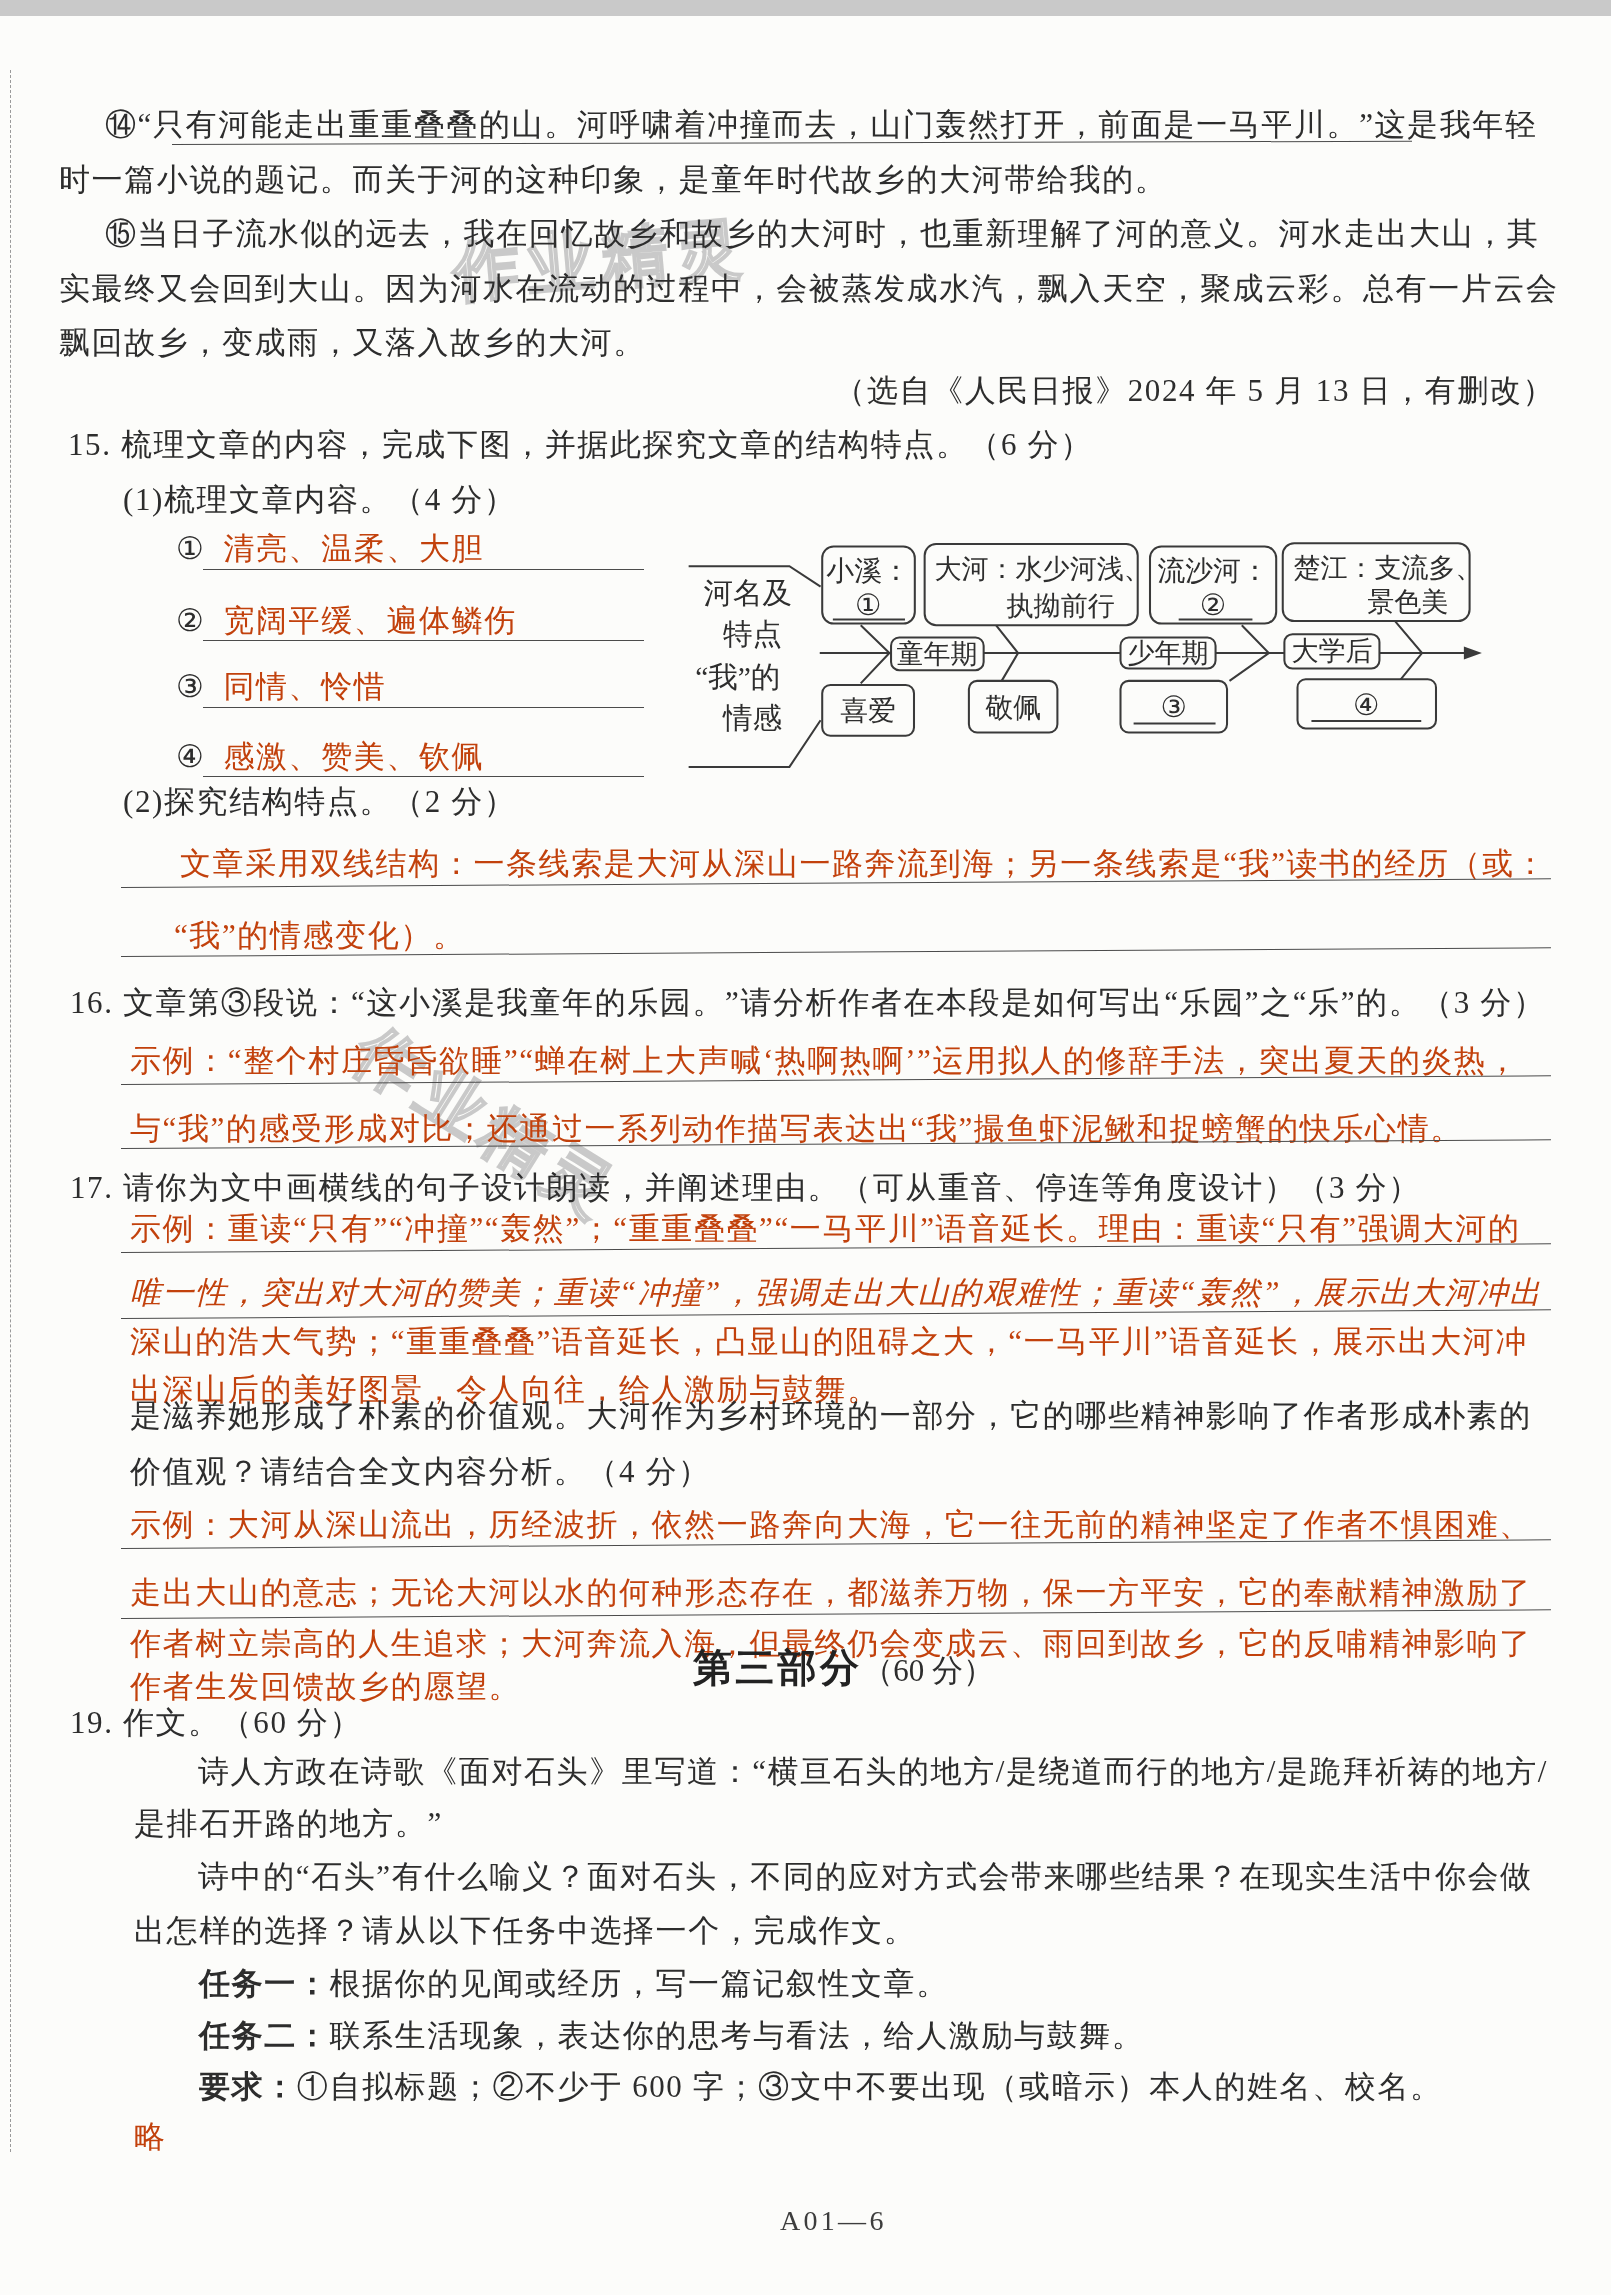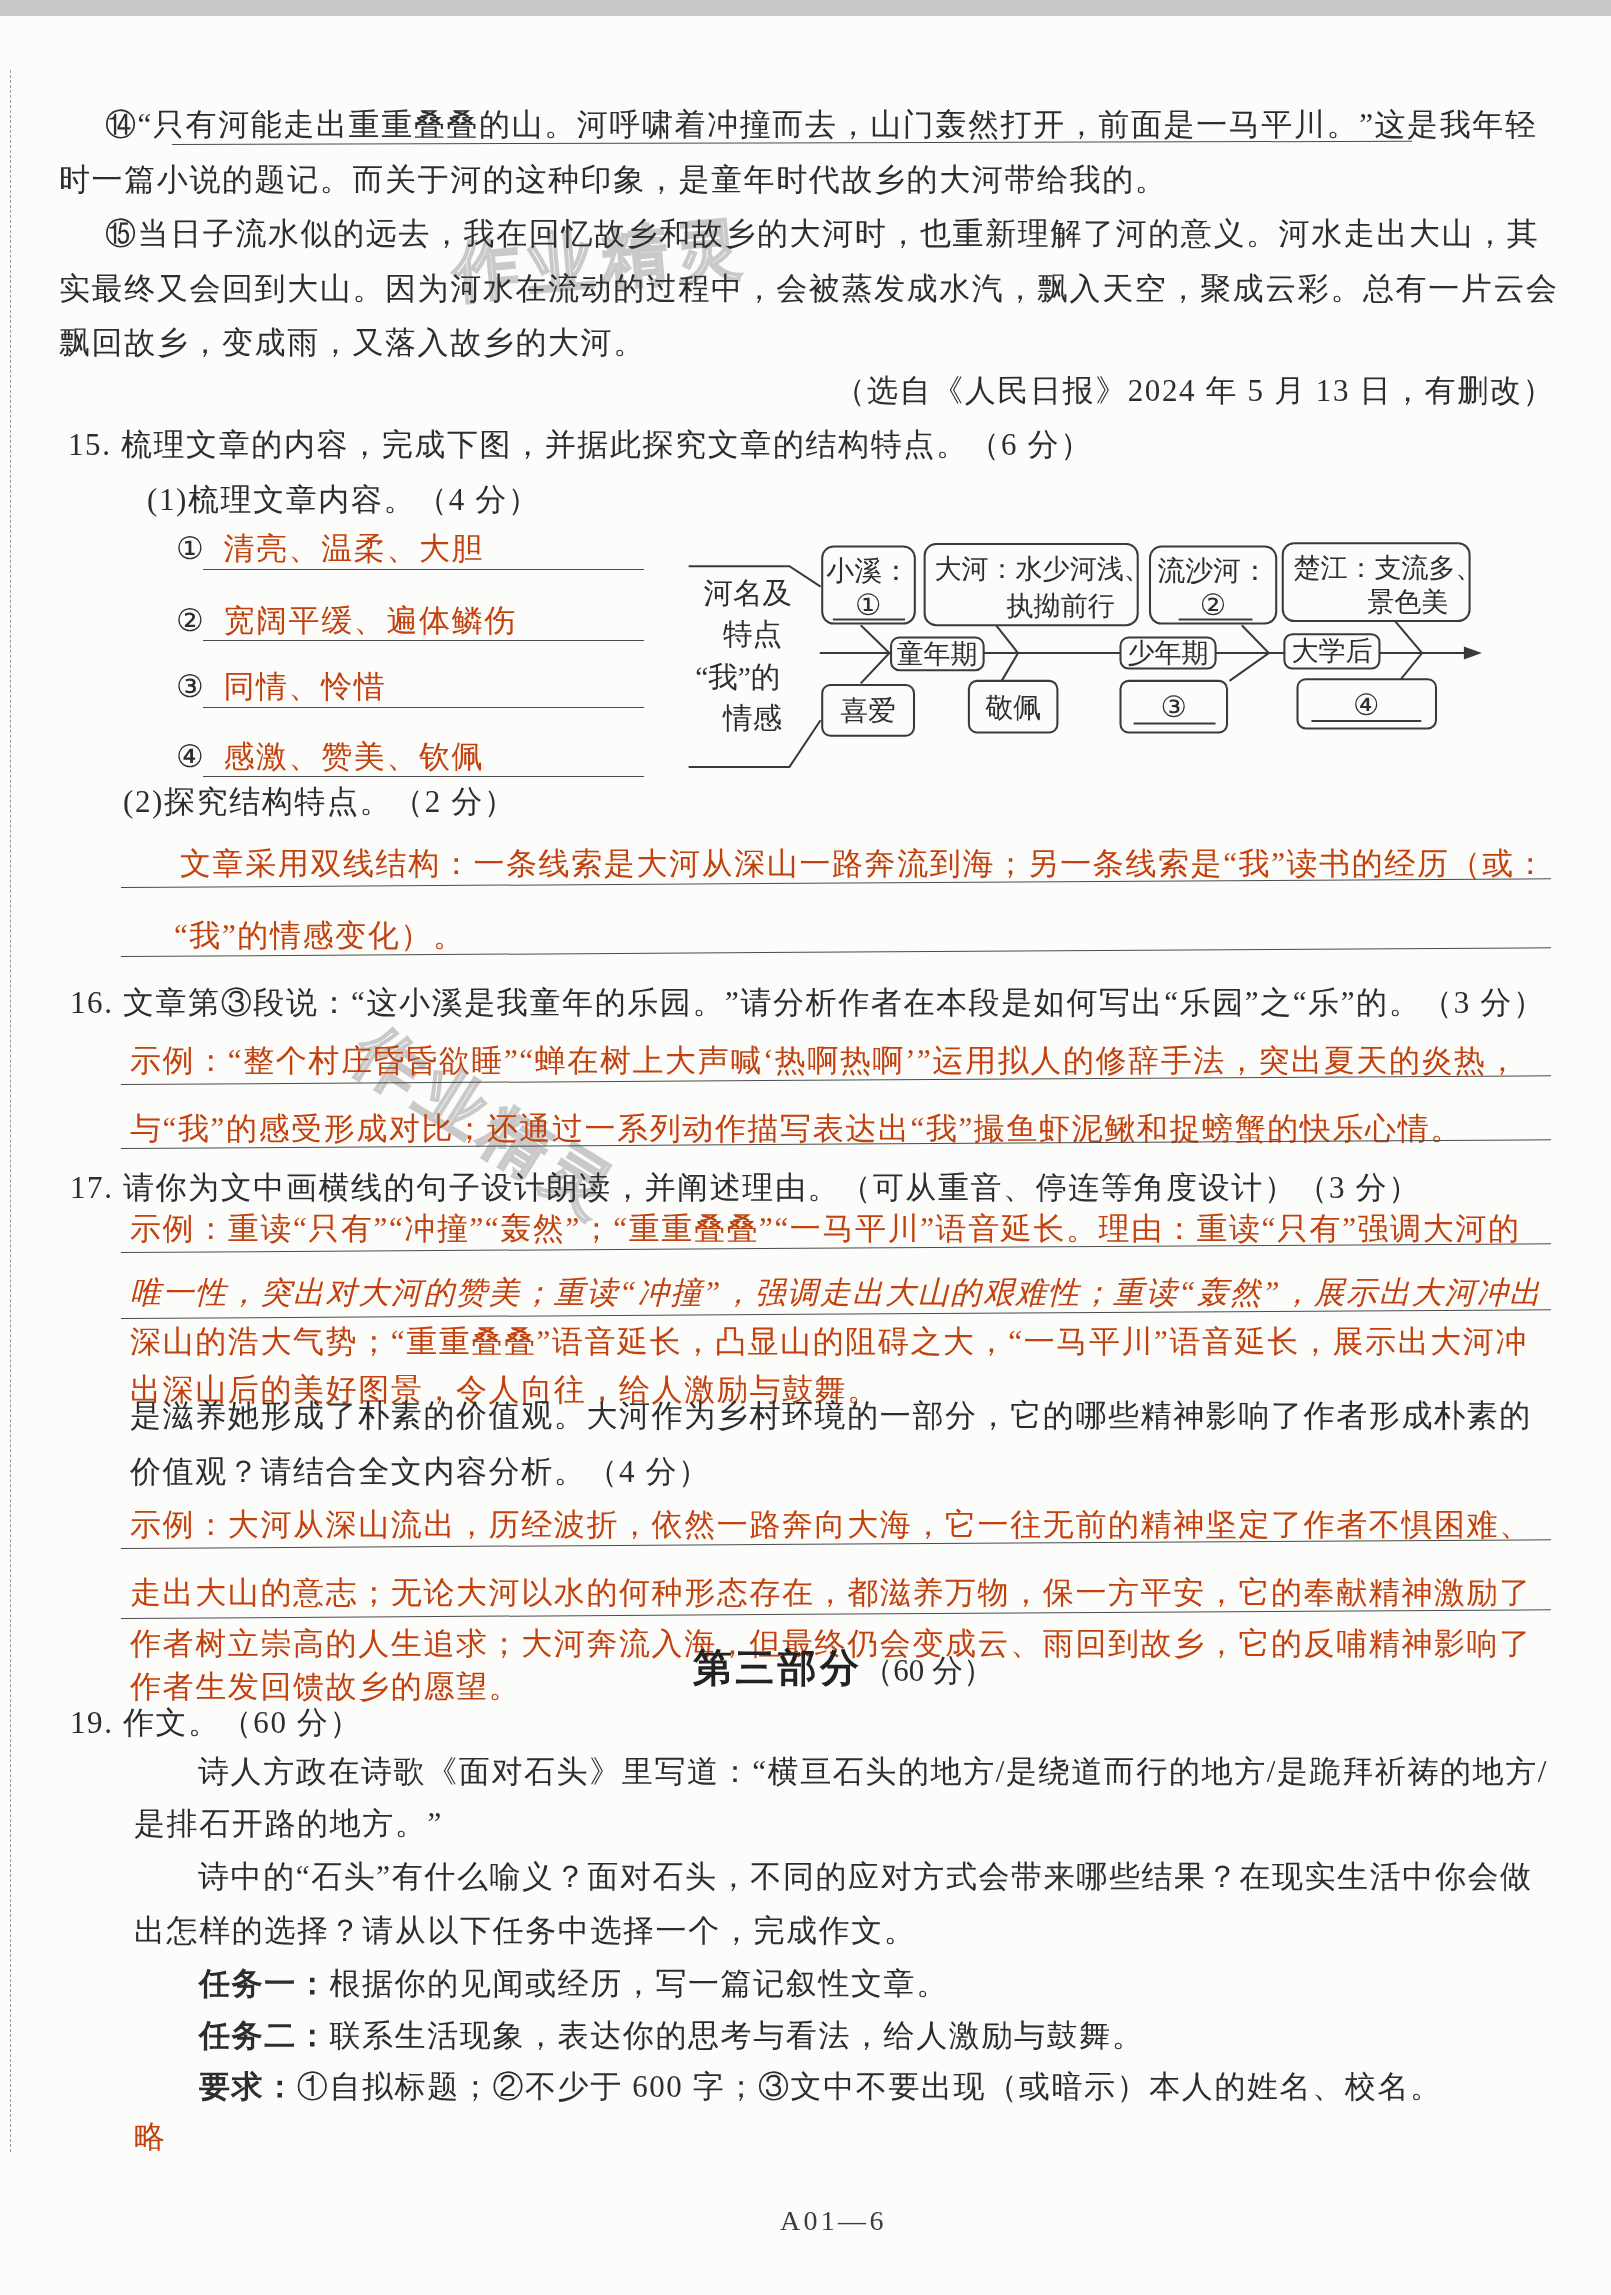--- a/index.html
+++ b/index.html
@@ -33,21 +33,21 @@
 
   <div class="line" style="left:105px;top:107px;">⑭“只有河能走出重重叠叠的山。河呼啸着冲撞而去，山门轰然打开，前面是一马平川。”这是我年轻</div>
   <div class="rule" style="left:172px;top:144px;width:1240px;transform:rotate(-0.15deg);"></div>
   <div class="line" style="left:59px;top:162px;">时一篇小说的题记。而关于河的这种印象，是童年时代故乡的大河带给我的。</div>
   <div class="line" style="left:105px;top:216px;">⑮当日子流水似的远去，我在回忆故乡和故乡的大河时，也重新理解了河的意义。河水走出大山，其</div>
   <div class="line" style="left:59px;top:271px;">实最终又会回到大山。因为河水在流动的过程中，会被蒸发成水汽，飘入天空，聚成云彩。总有一片云会</div>
   <div class="line" style="left:59px;top:325px;">飘回故乡，变成雨，又落入故乡的大河。</div>
   <div class="line" style="right:57px;top:373px;">（选自《人民日报》2024 年 5 月 13 日，有删改）</div>
 
   <div class="line" style="left:68px;top:427px;">15. 梳理文章的内容，完成下图，并据此探究文章的结构特点。（6 分）</div>
-  <div class="line" style="left:123px;top:482px;margin-left:24px;">(1)梳理文章内容。（4 分）</div>
+  <div class="line" style="left:123px;top:482px;">(1)梳理文章内容。（4 分）</div>
 
   <div class="line" style="left:176px;top:531px;">
     <span class="itemnum">①</span><span class="blue">清亮、温柔、大胆</span>
   </div>
   <div class="rule" style="left:203px;top:569px;width:441px;"></div>
 
   <div class="line" style="left:176px;top:603px;">
     <span class="itemnum">②</span><span class="blue">宽阔平缓、遍体鳞伤</span>
   </div>
   <div class="rule" style="left:203px;top:640px;width:441px;"></div>

